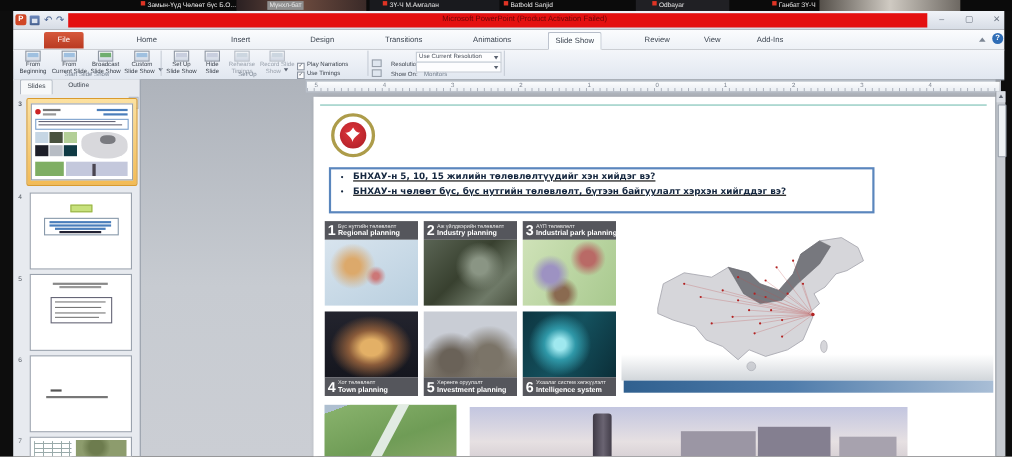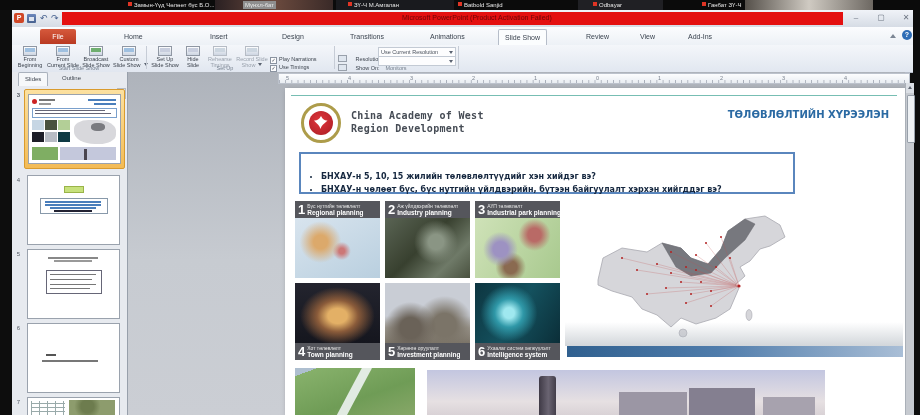--- a/index.html
+++ b/index.html
@@ -69,21 +69,21 @@
   .slide{left:285px;top:88px;width:620px;height:327px;background:#fff;box-shadow:2px 2px 5px rgba(0,0,0,.35);overflow:hidden;}
   .tealline{left:6px;top:7px;width:606px;height:1px;background:#49a89a;opacity:.75;}
   .logo{left:16px;top:15px;width:34px;height:34px;border-radius:50%;border:3px solid #ad9c4a;background:#fff;}
   .logo .core{position:absolute;left:5px;top:5px;width:24px;height:24px;border-radius:50%;
               background:radial-gradient(circle at 45% 40%,#e0353b,#a81d25);}
   .orgname{left:66px;top:21px;font-family:"DejaVu Sans Mono",monospace;font-weight:bold;font-size:10px;
            line-height:13px;color:#464c55;letter-spacing:.3px;white-space:nowrap;}
   .mntitle{right:16px;top:20px;text-align:right;font-family:"DejaVu Sans",sans-serif;font-weight:bold;
            font-size:10px;line-height:13px;color:#2b6aa3;white-space:nowrap;}
   .bulletbox{left:14px;top:64px;width:492px;height:38px;border:2px solid #5a86bd;background:#fff;}
-  .bulletbox ul{margin:16px 0 0 20px;padding:0;}
+  .bulletbox ul{margin:0 0 0 20px;padding:0;text-decoration:underline;}
   .bulletbox li{font-family:"DejaVu Sans",sans-serif;font-weight:bold;font-size:8px;line-height:13px;color:#15273f;}
   .pcell{width:85px;height:77px;overflow:hidden;}
   .plabel{position:absolute;left:0;width:85px;height:17px;background:rgba(66,68,74,.9);color:#fff;
           display:flex;align-items:center;padding:0;}
   .pnum{font-size:13px;font-weight:bold;line-height:17px;padding:0 2px 0 3px;}
   .ptxt{display:flex;flex-direction:column;justify-content:center;overflow:hidden;}
   .pmn{font-size:5px;line-height:6px;white-space:nowrap;color:#e8e8e8;}
   .pen{font-size:6.5px;line-height:8px;font-weight:bold;white-space:nowrap;}
   .pimg{position:absolute;left:0;width:85px;height:60px;}
   .g1{background:radial-gradient(circle at 30% 40%,#dca96b 0 10%,rgba(220,170,110,0) 30%),
@@ -344,32 +344,27 @@
 <div class="abs slide">
   <div class="abs tealline"></div>
 
   <div class="abs logo">
     <div class="core">
       <svg width="24" height="24" viewBox="0 0 24 24" style="position:absolute;left:0;top:0;">
         <path d="M12,5 C10,9 7,10 5,9.5 C8,13 10.5,14 11.5,18 C12.5,14 15,13 18.5,9.5 C16.5,10 14,9 12,5 Z" fill="#ffffff"></path>
       </svg>
     </div>
   </div>
-  <div class="abs orgname">
-    <div>China Academy of West</div>
-    <div>Region Development</div>
-  </div>
   <div class="abs mntitle">
-    <div>ТӨЛӨВЛӨЛТИЙН ХҮРЭЭЛЭН</div>
   </div>
 
   <div class="abs bulletbox">
     <ul>
       <li>БНХАУ-н 5, 10, 15 жилийн төлөвлөлтүүдийг хэн хийдэг вэ?</li>
-      <li>БНХАУ-н чөлөөт бүс, бүс нутгийн үйлдвэрийн, бүтээн байгуулалт хэрхэн хийгддэг вэ?</li>
+      <li>БНХАУ-н чөлөөт бүс, бүс нутгийн төлөвлөлт, бүтээн байгуулалт хэрхэн хийгддэг вэ?</li>
     </ul>
   </div>
 
   <div class="abs pcell" style="left:10px;top:113px;">
     <div class="plabel" style="top:0;">
       <span class="pnum">1</span>
       <span class="ptxt">
           <span class="pmn">Бүс нутгийн төлөвлөлт</span>
           <span class="pen">Regional planning</span>
         </span>

